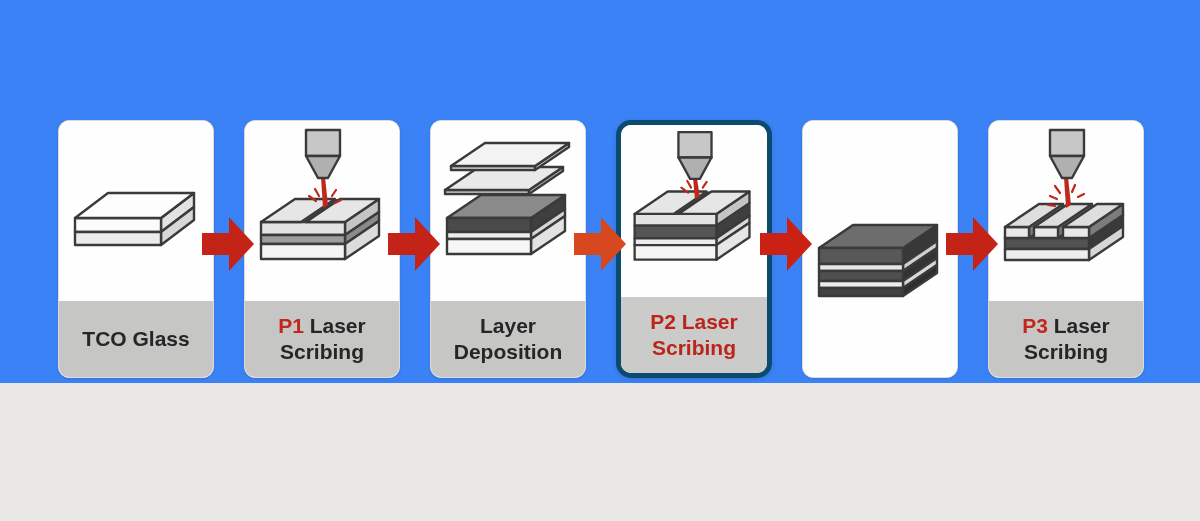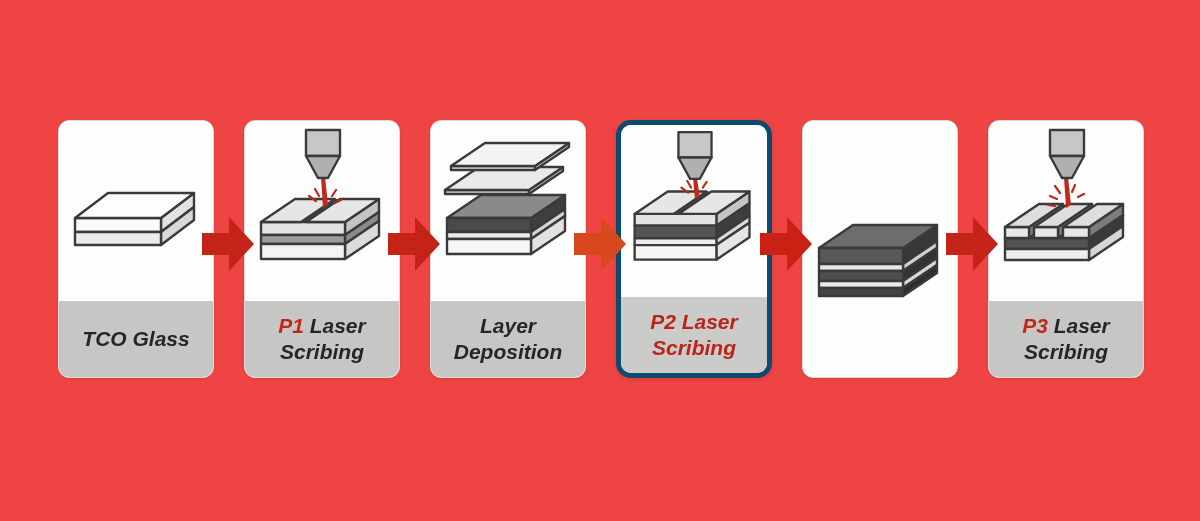--- a/index.html
+++ b/index.html
@@ -1,17 +1,17 @@
 <!DOCTYPE html>
 <html><head>
 <meta charset="utf-8">
 <style>
   html,body{margin:0;padding:0;background:#e9e8e5;}
-  .canvas{position:relative;width:1200px;height:521px;background:#ef4444;
-          font-family:"Liberation Sans",sans-serif;overflow:hidden;font-style:italic;}
+  .canvas{position:relative;width:1200px;height:383px;background:#3b82f6;
+          font-family:"Liberation Sans",sans-serif;overflow:hidden;}
   .flow{position:absolute;left:58px;top:120px;display:flex;align-items:stretch;}
   .card{width:156px;height:258px;background:#ffffff;border:1px solid #dcdbd8;
         border-radius:11px;box-shadow:0 1px 3px rgba(0,0,0,.10);
         overflow:hidden;display:flex;flex-direction:column;box-sizing:border-box;}
   .card.highlight{border:5px solid #0c4a6e;border-radius:15px;
         box-shadow:0 1px 4px rgba(0,0,0,.15);}
   .illus{flex:1;background:#fefefe;display:flex;align-items:center;justify-content:center;}
   .illus svg{display:block;}
   .label{height:76px;background:#c6c6c4;display:flex;flex-direction:column;
          align-items:center;justify-content:center;font-weight:bold;font-size:21px;

